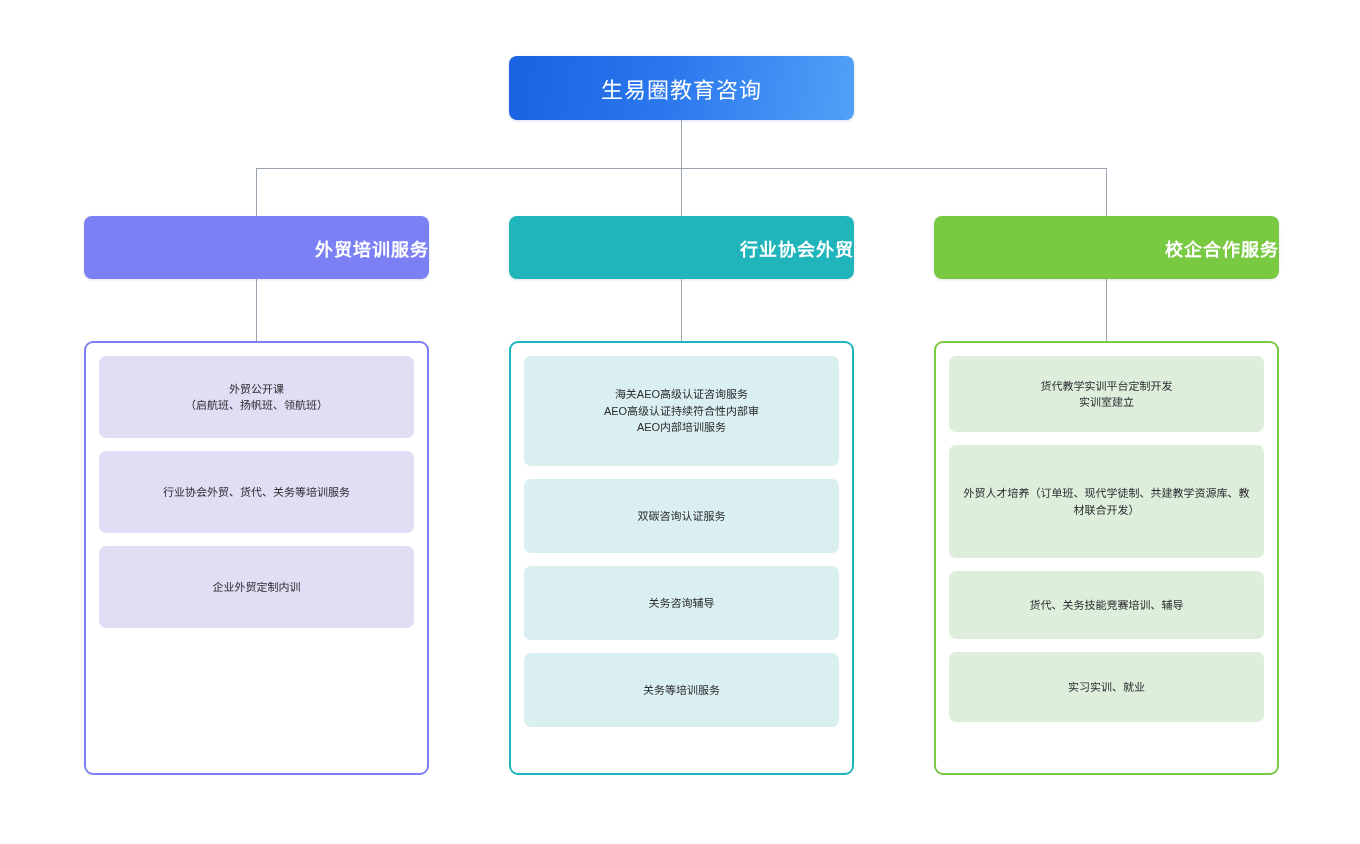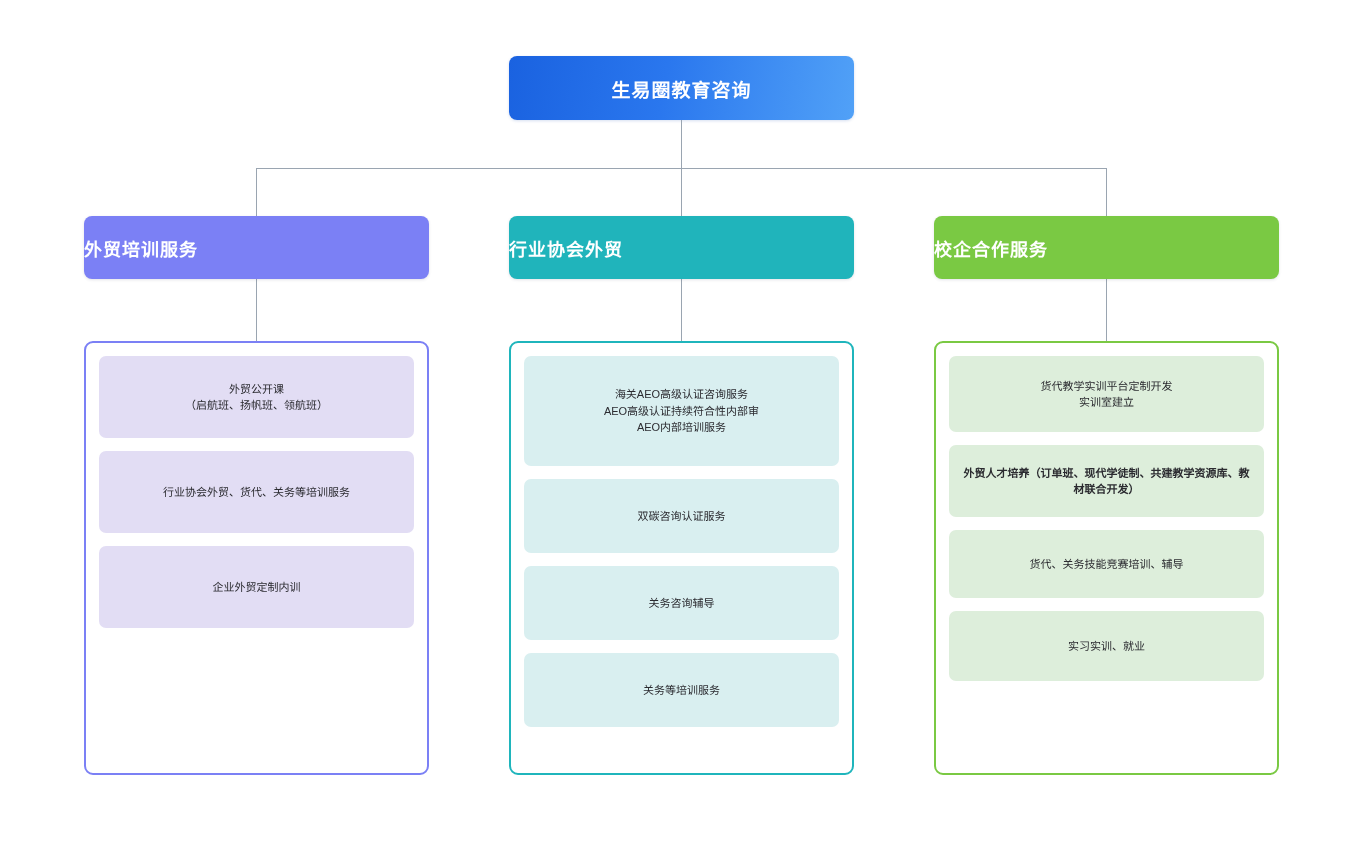--- a/index.html
+++ b/index.html
@@ -29,22 +29,22 @@
     height: 64px;
     border-radius: 8px;
     background: linear-gradient(100deg, #1a62e0 0%, #2a77ee 45%, #51a1f7 100%);
     display: flex;
     align-items: center;
     justify-content: center;
     box-shadow: 0 1px 3px rgba(30, 80, 170, 0.18);
   }
   .root-node .label {
     color: #ffffff;
-    font-size: 19px;
-    font-weight: bold;
+    font-size: 22px;
+    font-weight: normal;
     letter-spacing: 1px;
   }
 
   
   .conn {
     position: absolute;
     background: #9aa5b1;
   }
   .conn-v { width: 1px; }
   .conn-h { height: 1px; }
@@ -59,21 +59,21 @@
   .col-2 { left: 509px; }
   .col-3 { left: 934px; }
 
   .col-header {
     position: relative;
     width: 345px;
     height: 63px;
     border-radius: 8px;
     display: flex;
     align-items: center;
-    justify-content: flex-start;
+    justify-content: flex-end;
     box-shadow: 0 1px 3px rgba(60, 60, 90, 0.14);
   }
   .col-header .label {
     color: #ffffff;
     font-size: 18px;
     font-weight: bold;
     letter-spacing: 1px;
   }
 
   .col-body {
@@ -126,21 +126,21 @@
   .col-1 .leaf:nth-child(2) { height: 82px; }
   .col-1 .leaf:nth-child(3) { height: 82px; }
   .col-1 .leaf:nth-child(4) { height: 82px; }
 
   .col-2 .leaf:nth-child(1) { height: 110px; }
   .col-2 .leaf:nth-child(2) { height: 74px; }
   .col-2 .leaf:nth-child(3) { height: 74px; }
   .col-2 .leaf:nth-child(4) { height: 74px; }
 
   .col-3 .leaf:nth-child(1) { height: 76px; }
-  .col-3 .leaf:nth-child(2) { height: 72px; font-weight: bold; }
+  .col-3 .leaf:nth-child(2) { height: 113px; }
   .col-3 .leaf:nth-child(3) { height: 68px; }
   .col-3 .leaf:nth-child(4) { height: 70px; }
 </style>
 </head>
 <body>
 
 <div id="canvas">
 
   <div class="root-node">
     <span class="label">生易圈教育咨询</span>

